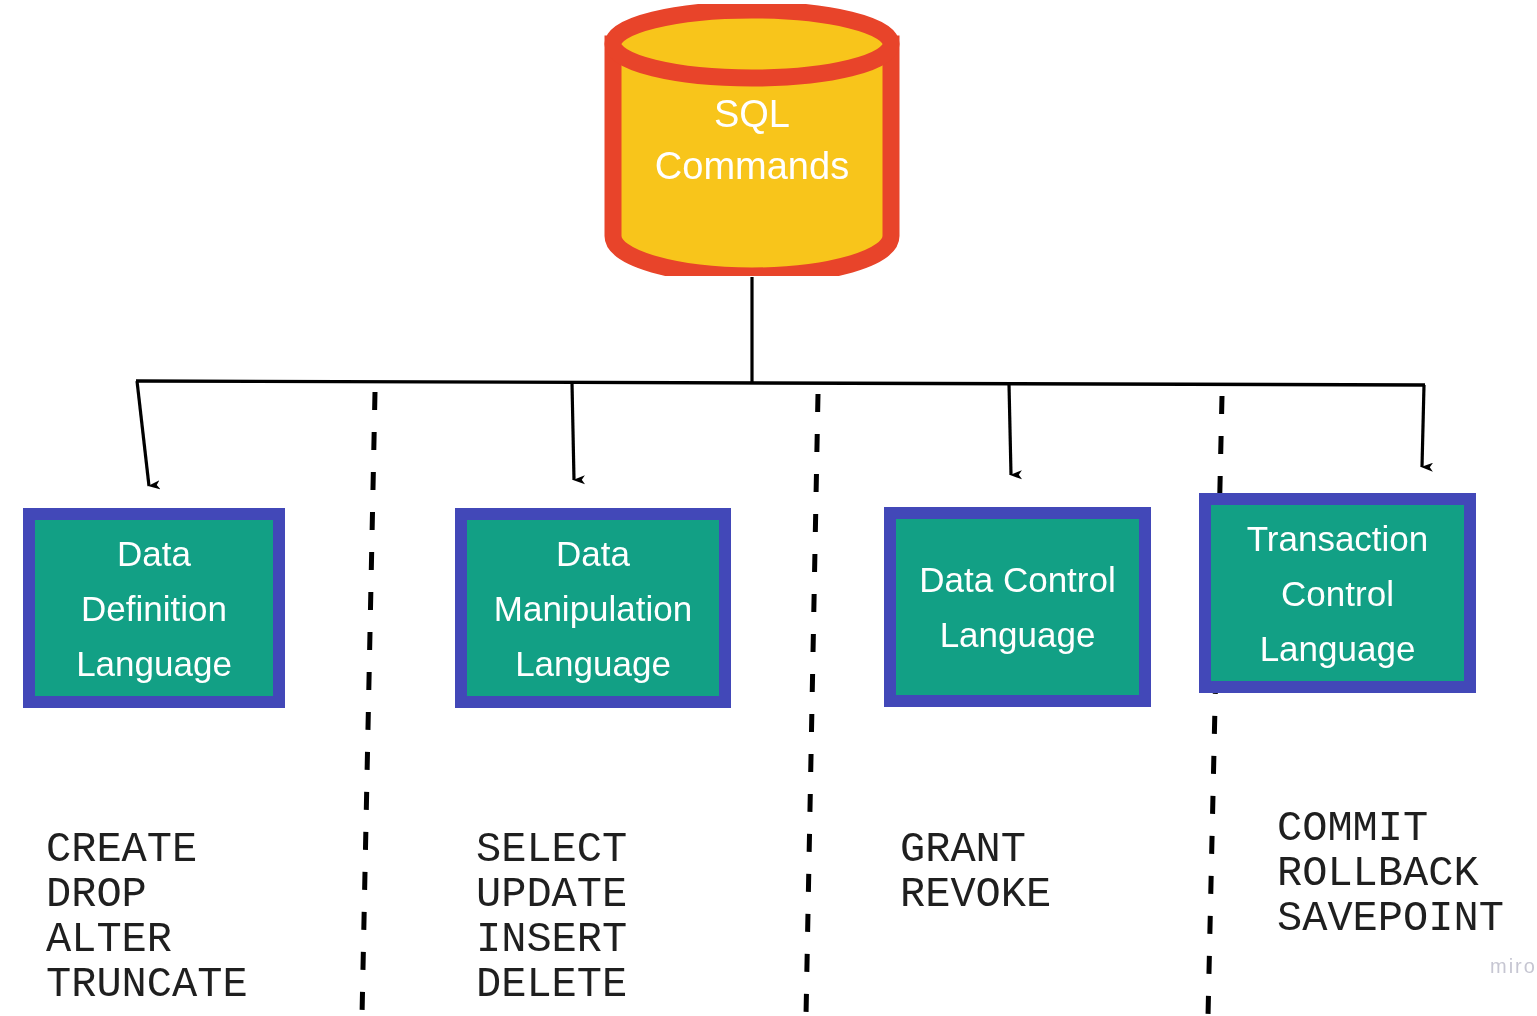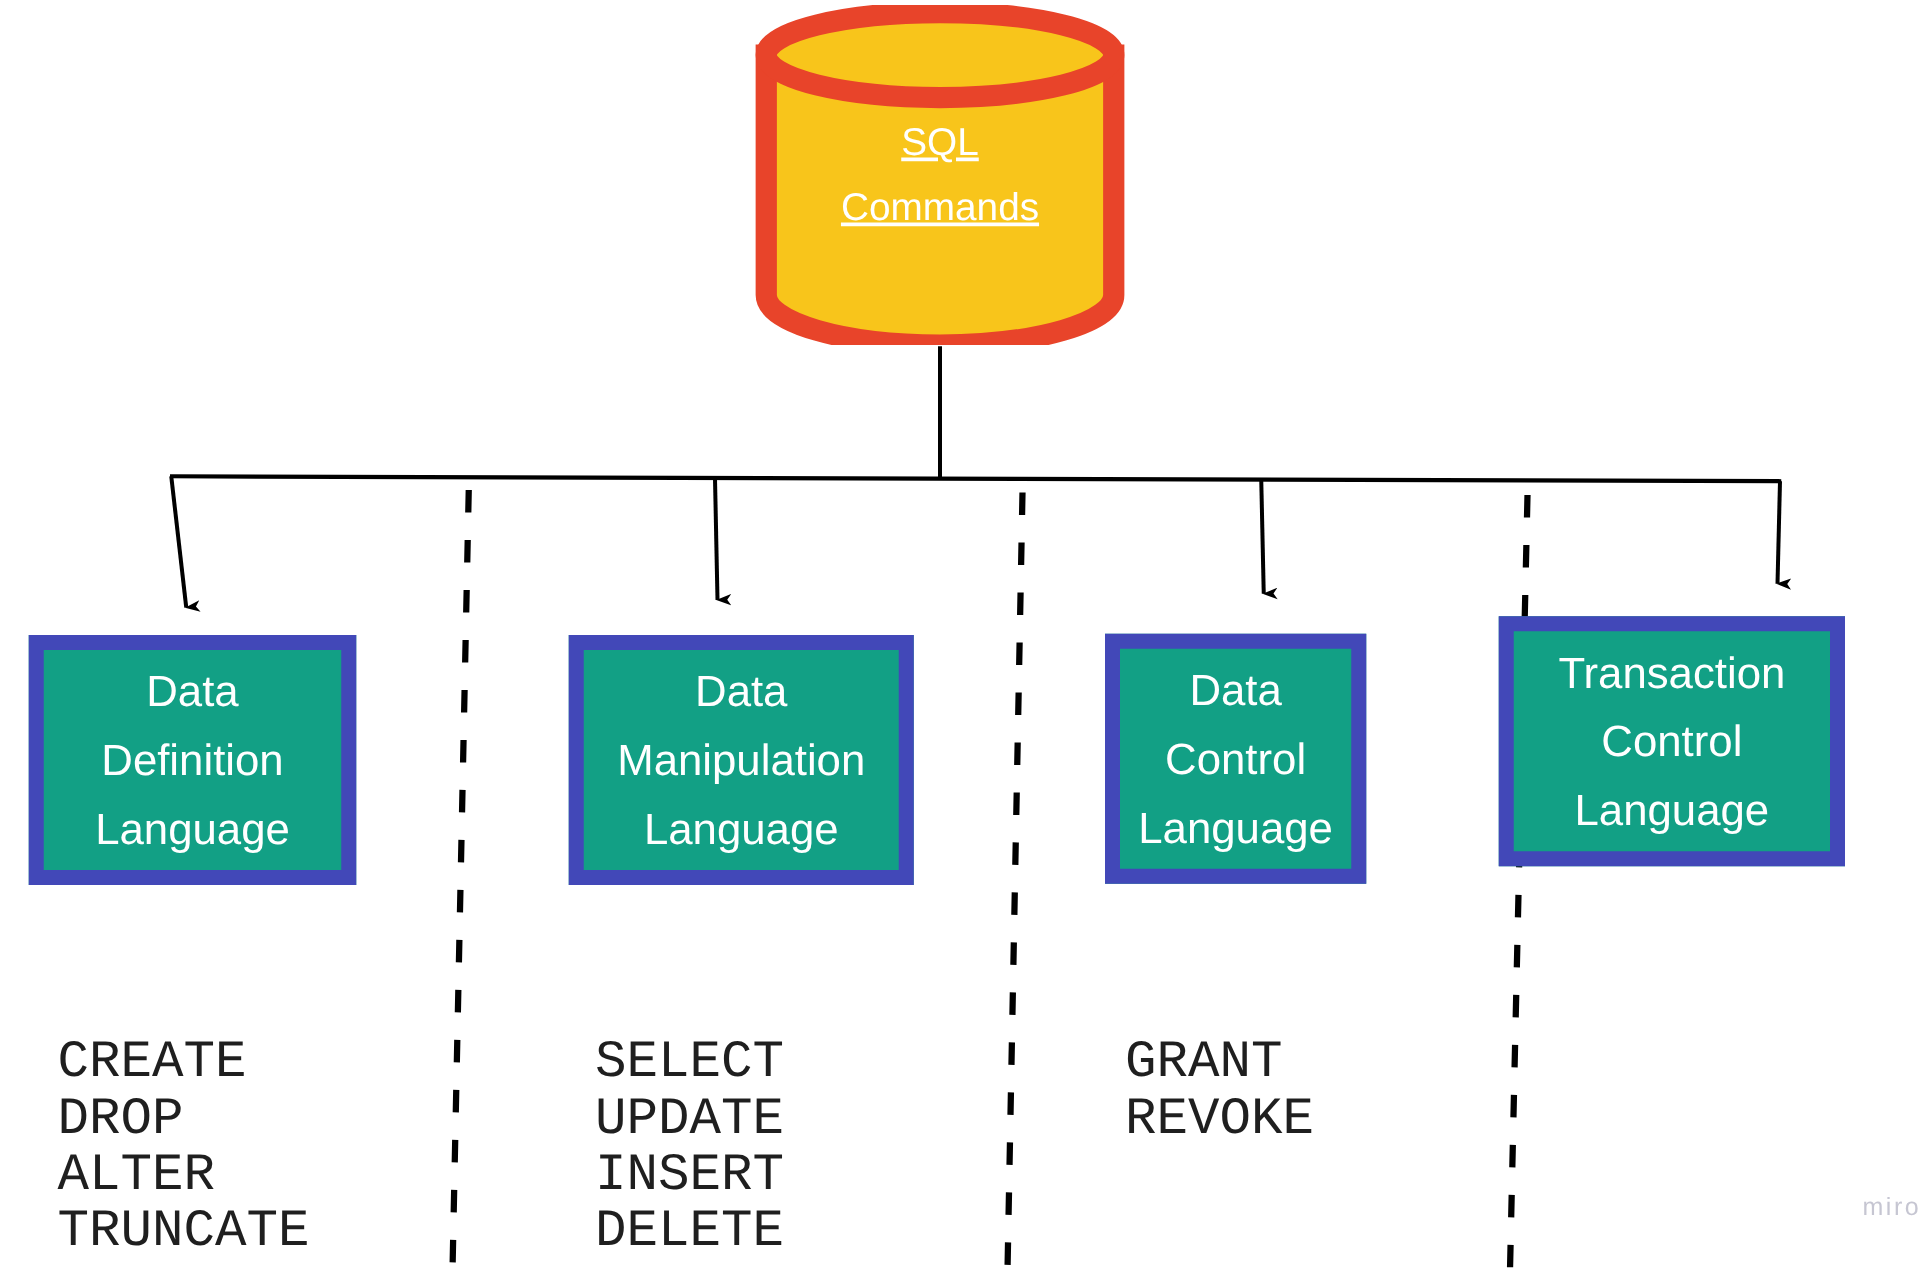--- a/index.html
+++ b/index.html
@@ -28,26 +28,25 @@
     height: 272px;
   }
   .cyl-svg { position: absolute; left: 0; top: 0; }
   .cyl-label {
     position: absolute;
     left: 0;
     top: 84px;
     width: 296px;
     text-align: center;
     color: #ffffff;
-    font-size: 31px;
+    font-size: 38px;
     line-height: 52px;
     font-family: "Liberation Sans", sans-serif;
     white-space: pre-line;
     letter-spacing: 0px;
-    text-decoration: underline;
   }
 
   
   #wires {
     position: absolute;
     left: 0; top: 0;
     width: 1537px;
     height: 1016px;
     pointer-events: none;
   }
@@ -134,21 +133,21 @@
 Definition
 Language</div>
   </div>
 
   <div class="cat-box" style="left:455px; top:508px; width:276px; height:200px;">
     <div class="cat-label">Data
 Manipulation
 Language</div>
   </div>
 
-  <div class="cat-box" style="left:884px; top:507px; width:209px; height:200px;">
+  <div class="cat-box" style="left:884px; top:507px; width:267px; height:200px;">
     <div class="cat-label">Data Control
 Language</div>
   </div>
 
   <div class="cat-box" style="left:1199px; top:493px; width:277px; height:200px;">
     <div class="cat-label">Transaction
 Control
 Language</div>
   </div>
 
@@ -158,16 +157,19 @@
 TRUNCATE</div>
 
   <div class="cmd-list" style="left:900px; top:828px;">GRANT
 REVOKE</div>
 
   <div class="cmd-list" style="left:476px; top:828px;">SELECT
 UPDATE
 INSERT
 DELETE</div>
 
+  <div class="cmd-list" style="left:1277px; top:807px;">COMMIT
+ROLLBACK
+SAVEPOINT</div>
 
   <div class="watermark">miro</div>
 
 </div>
 
 </body></html>

